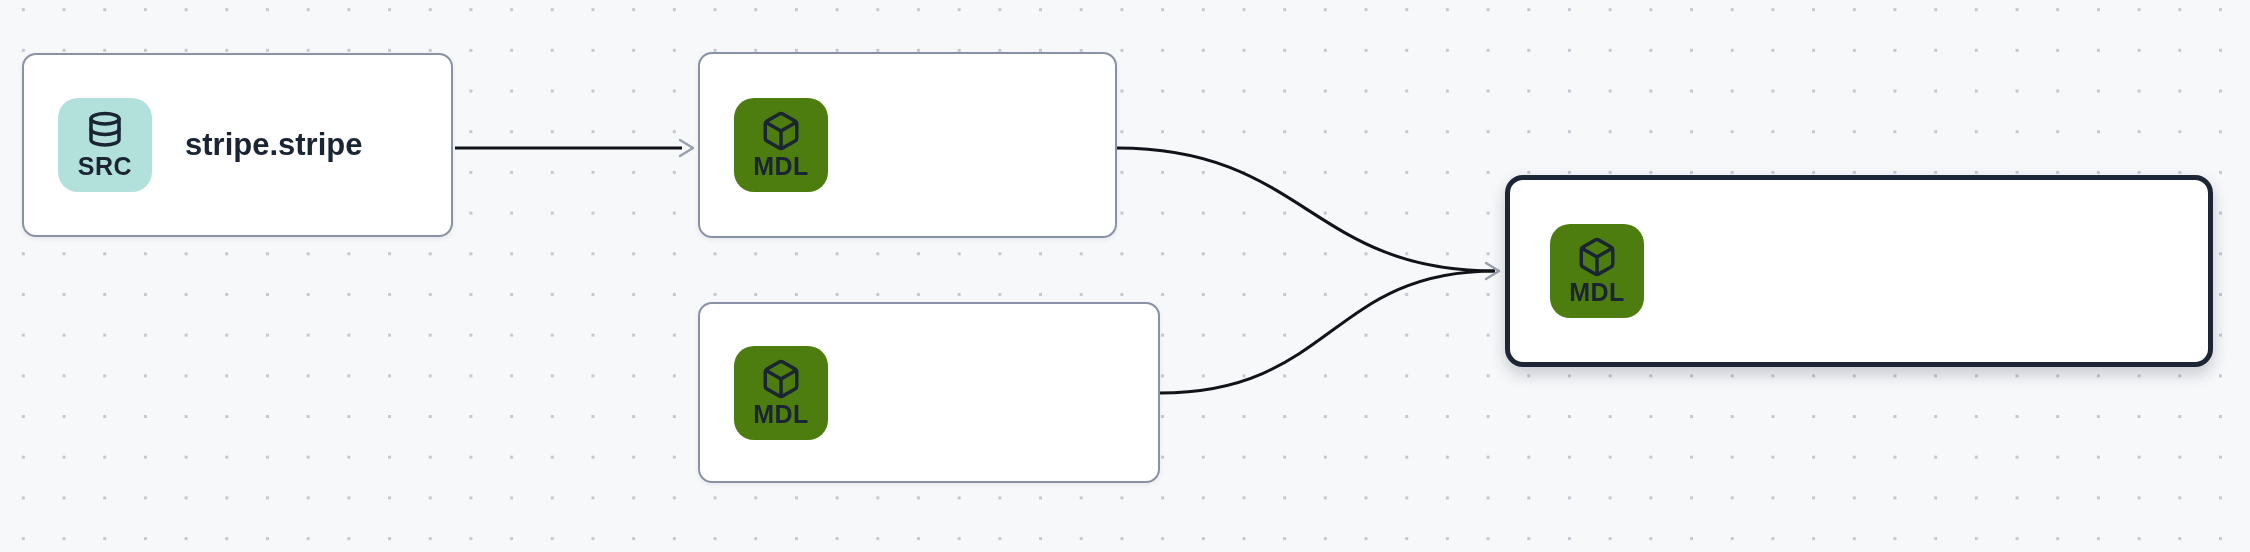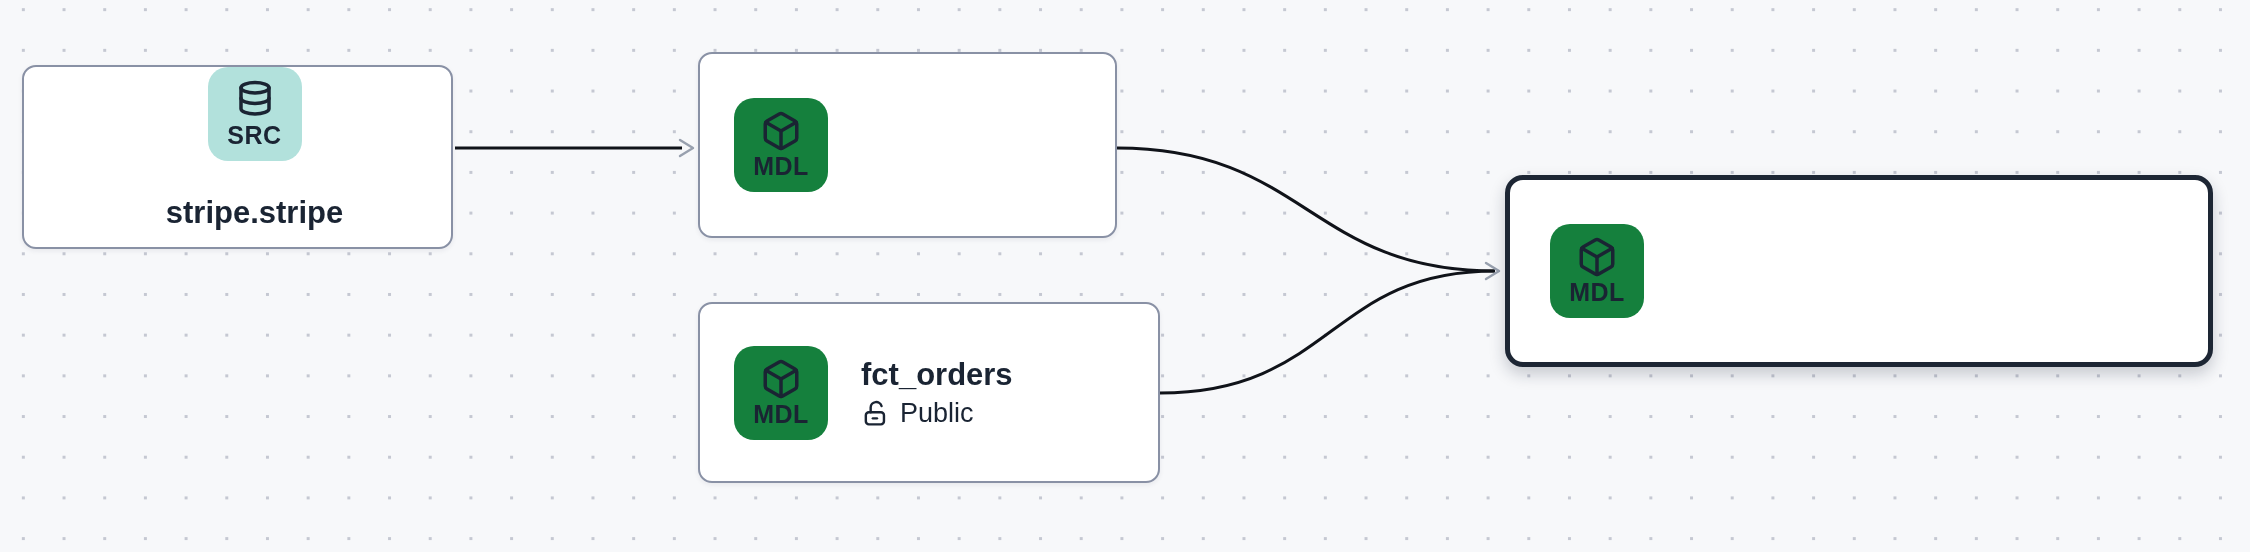--- a/index.html
+++ b/index.html
@@ -36,42 +36,42 @@
     padding-left:40px;
     box-shadow:0 7px 16px rgba(25,32,56,.22);
   }
   .badge{
     width:94px;height:94px;border-radius:20px;
     flex:none;
     display:flex;flex-direction:column;align-items:center;justify-content:center;
     gap:1px;
   }
   .badge.src{background:#b2e1dc;}
-  .badge.mdl{background:#15803d;}
+  .badge.mdl{background:#4d7c0f;}
   .badge svg{width:42px;height:42px;stroke:#1a2433;stroke-width:2;fill:none;stroke-linecap:round;stroke-linejoin:round;}
   .badge .badge-label{font-size:25px;font-weight:600;letter-spacing:.5px;line-height:1.05;}
   .texts{display:flex;flex-direction:column;justify-content:center;}
   .node-label{font-size:31px;font-weight:600;white-space:nowrap;line-height:1.2;}
   .access-row{display:flex;align-items:center;gap:10px;margin-top:5px;font-size:27px;font-weight:400;}
   .access-row svg{width:29px;height:29px;stroke:#1a2433;stroke-width:2;fill:none;stroke-linecap:round;stroke-linejoin:round;}
 </style>
 </head>
 <body>
 
 <div class="canvas">
 
   <svg class="edges" viewBox="0 0 2250 552" xmlns="http://www.w3.org/2000/svg">
     <path class="wire" d="M455 148 H 682"></path>
     <path class="head" d="M680 140 L 693 148 L 680 156"></path>
     <path class="wire" d="M1117 148 C 1305 148 1310 271 1495 271"></path>
     <path class="wire" d="M1160 393 C 1332 393 1330 271 1495 271"></path>
     <path class="head" d="M1486 263 L 1499 271 L 1486 279"></path>
   </svg>
 
-  <div class="node" style="left:22px;top:65px;width:431px;height:184px;flex-direction:column;">
+  <div class="node" style="left:22px;top:53px;width:431px;height:184px;">
     <div class="badge src">
       <svg viewBox="0 0 24 24">
         <ellipse cx="12" cy="5" rx="8" ry="3"></ellipse>
         <path d="M4 5v6c0 1.66 3.58 3 8 3s8-1.34 8-3V5"></path>
         <path d="M4 11v6c0 1.66 3.58 3 8 3s8-1.34 8-3v-6"></path>
       </svg>
       <span class="badge-label">SRC</span>
     </div>
     <div class="texts">
       <div class="node-label">stripe.stripe</div>
@@ -91,31 +91,20 @@
 
   <div class="node" style="left:698px;top:302px;width:462px;height:181px;">
     <div class="badge mdl">
       <svg viewBox="0 0 24 24">
         <path d="M21 8a2 2 0 0 0-1-1.73l-7-4a2 2 0 0 0-2 0l-7 4A2 2 0 0 0 3 8v8a2 2 0 0 0 1 1.73l7 4a2 2 0 0 0 2 0l7-4A2 2 0 0 0 21 16Z"></path>
         <path d="m3.3 7 8.7 5 8.7-5"></path>
         <path d="M12 22V12"></path>
       </svg>
       <span class="badge-label">MDL</span>
     </div>
-    <div class="texts">
-      <div class="node-label">fct_orders</div>
-      <div class="access-row">
-        <svg viewBox="0 0 24 24">
-          <rect x="4" y="11" width="15" height="10" rx="2.5"></rect>
-          <path d="M8 11 V7 a4.6 4.6 0 0 1 9 -1.2"></path>
-          <path d="M9.8 16 h3.4"></path>
-        </svg>
-        <span>Public</span>
-      </div>
-    </div>
   </div>
 
   <div class="node selected" style="left:1505px;top:175px;width:708px;height:192px;">
     <div class="badge mdl">
       <svg viewBox="0 0 24 24">
         <path d="M21 8a2 2 0 0 0-1-1.73l-7-4a2 2 0 0 0-2 0l-7 4A2 2 0 0 0 3 8v8a2 2 0 0 0 1 1.73l7 4a2 2 0 0 0 2 0l7-4A2 2 0 0 0 21 16Z"></path>
         <path d="m3.3 7 8.7 5 8.7-5"></path>
         <path d="M12 22V12"></path>
       </svg>
       <span class="badge-label">MDL</span>

